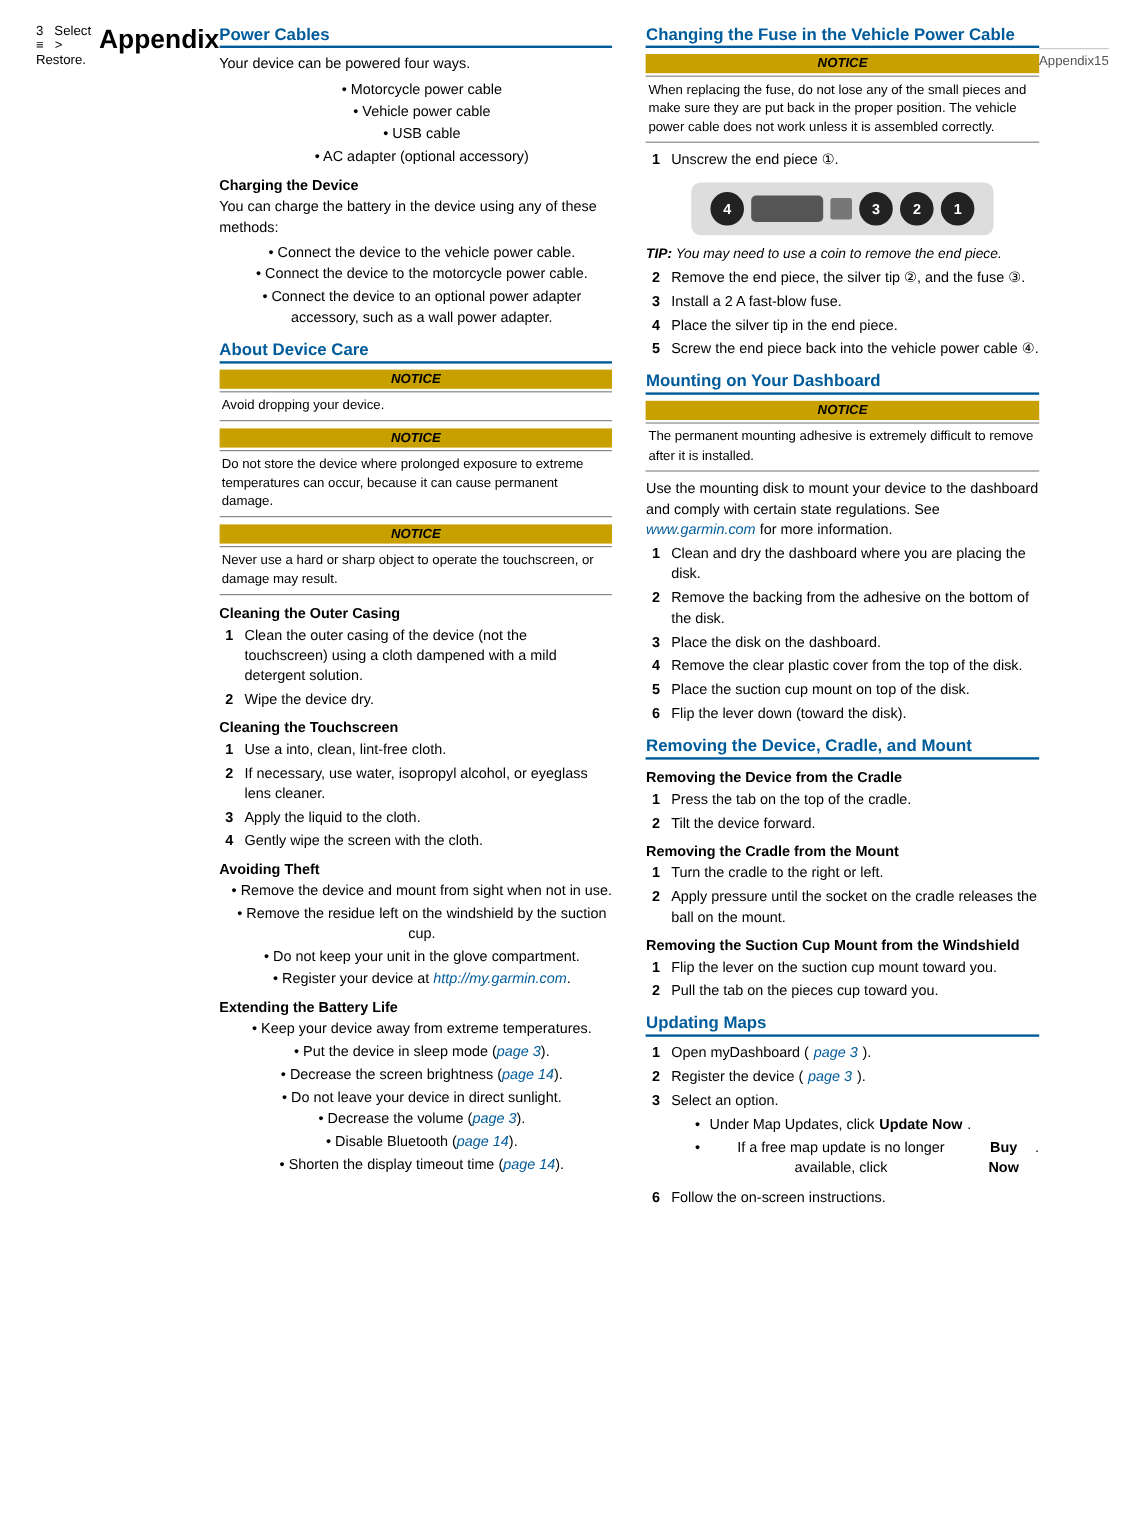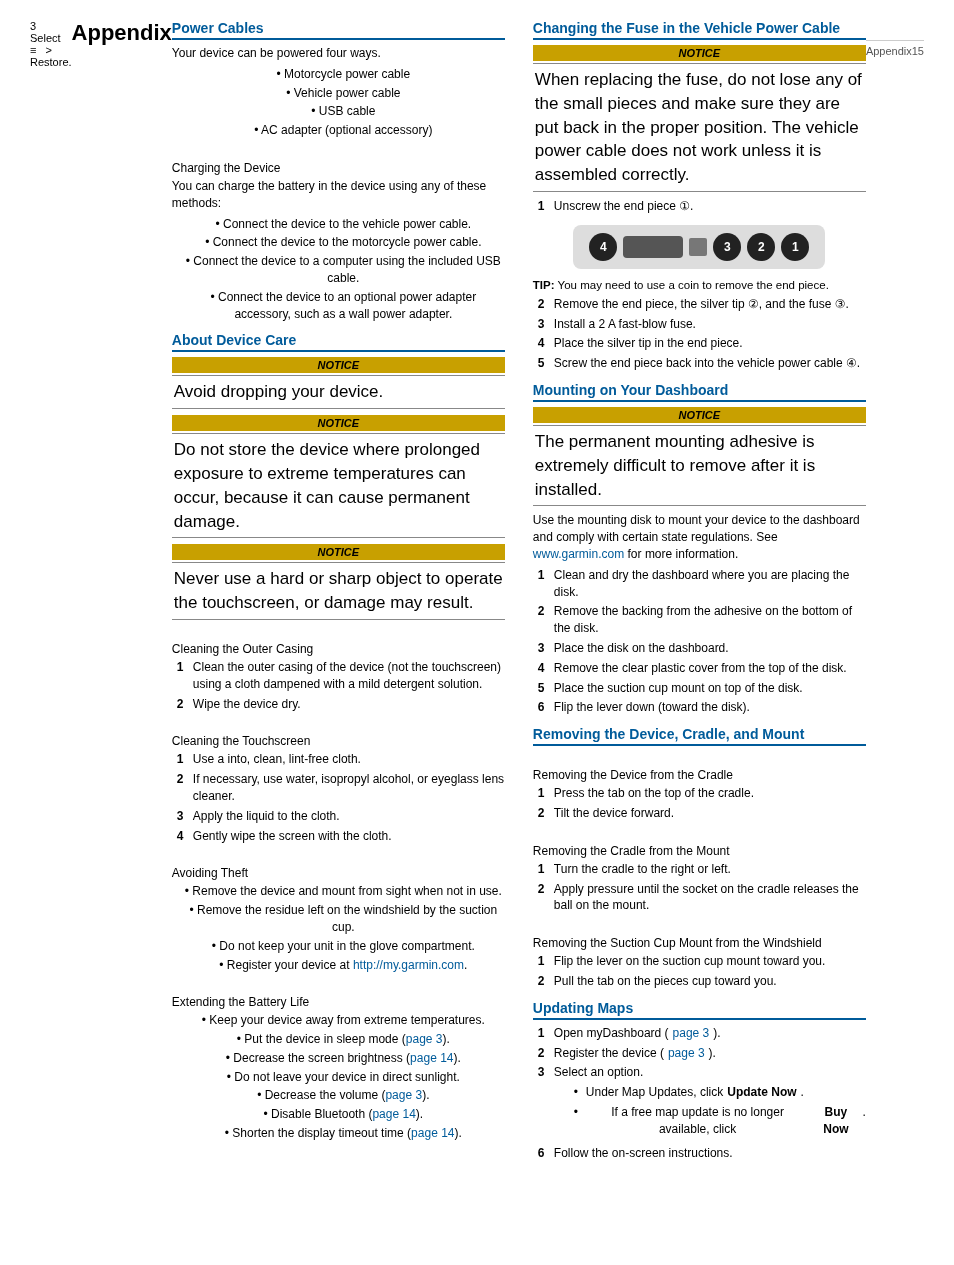--- a/index.html
+++ b/index.html
@@ -41,22 +41,22 @@
       font-size: 14px;
       font-weight: bold;
       border-bottom: 2px solid #005b9a;
       padding-bottom: 2px;
       margin-bottom: 5px;
       margin-top: 10px;
     }
     h2.section-heading:first-child { margin-top: 0; }
     h3.sub-heading {
       font-size: 12px;
-      font-weight: normal;
-      margin-top: 22px;
+      font-weight: bold;
+      margin-top: 8px;
       margin-bottom: 3px;
     }
     p { margin-bottom: 4px; line-height: 1.4; }
     ul {
       list-style: none;
       margin-left: 10px;
       margin-bottom: 5px;
     }
     ul li::before {
       content: "• ";
@@ -88,27 +88,28 @@
       font-size: 11px;
       padding: 2px 0;
       margin-bottom: 2px;
       color: #000;
     }
     .notice-content {
       border-top: 1px solid #888;
       border-bottom: 1px solid #888;
       padding: 4px 2px;
       margin-bottom: 6px;
-      font-size: 17px;
+      font-size: 11px;
       line-height: 1.4;
     }
-    a { color: #005b9a; text-decoration: none; }
+    a { color: #005b9a; text-decoration: none; font-style: italic; }
     .tip-box {
       margin: 5px 0;
       font-size: 11.5px;
+      font-style: italic;
     }
     .tip-box strong { font-weight: bold; }
     .diagram-area {
       text-align: center;
       margin: 10px 0;
     }
     .diagram-img {
       display: inline-flex;
       align-items: center;
       gap: 6px;
@@ -187,21 +188,20 @@
         <li>Vehicle power cable</li>
         <li>USB cable</li>
         <li>AC adapter (optional accessory)</li>
       </ul>
 
       <h3 class="sub-heading">Charging the Device</h3>
       <p>You can charge the battery in the device using any of these methods:</p>
       <ul>
         <li>Connect the device to the vehicle power cable.</li>
         <li>Connect the device to the motorcycle power cable.</li>
-        <li>Connect the device to a computer using the included USB cable.</li>
         <li>Connect the device to an optional power adapter accessory, such as a wall power adapter.</li>
       </ul>
 
       <h2 class="section-heading">About Device Care</h2>
 
       <div class="notice-box">NOTICE</div>
       <div class="notice-content">Avoid dropping your device.</div>
 
       <div class="notice-box">NOTICE</div>
       <div class="notice-content">Do not store the device where prolonged exposure to extreme temperatures can occur, because it can cause permanent damage.</div>

